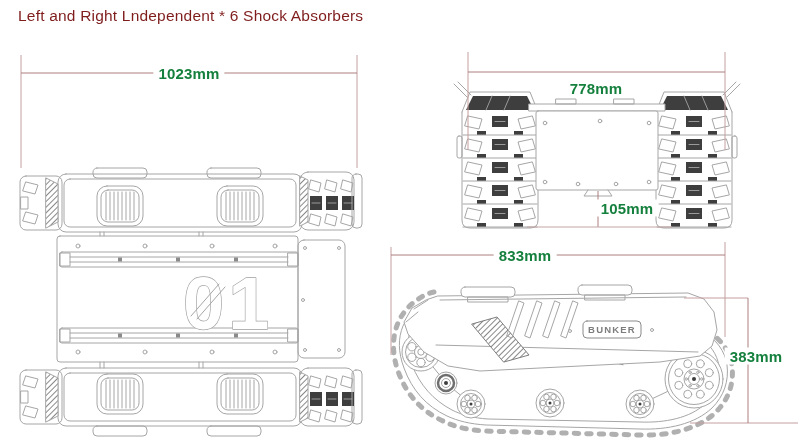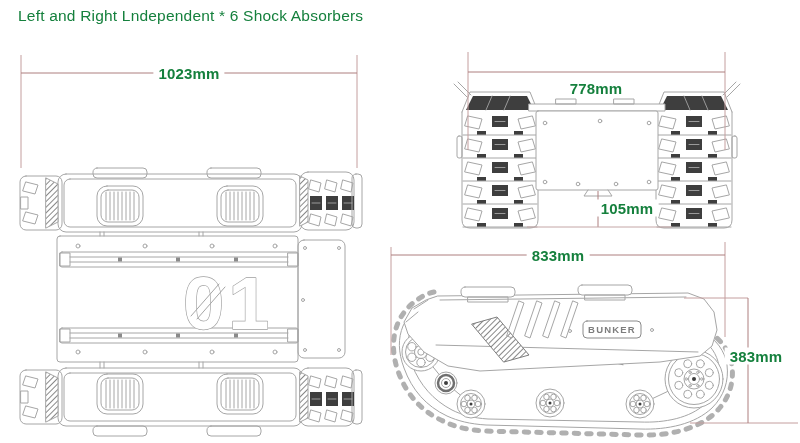--- a/index.html
+++ b/index.html
@@ -3,21 +3,21 @@
 <meta charset="utf-8">
 <style>
   html,body{margin:0;padding:0;}
   body{
     width:800px;height:443px;position:relative;overflow:hidden;
     background:#ffffff;
     font-family:"Liberation Sans", sans-serif;
   }
   .title{
     position:absolute;left:18px;top:7px;
-    font-size:15.5px;font-weight:500;color:#15803d;letter-spacing:.2px;
+    font-size:15.5px;font-weight:500;color:#7f1d1d;letter-spacing:.2px;
   }
   .drawing{position:absolute;left:0;top:0;}
   .dim-label{
     position:absolute;transform:translate(-50%,-50%);
     background:#ffffff;padding:0 5px;white-space:nowrap;
     font-size:15px;font-weight:600;color:#15803d;letter-spacing:.2px;
   }
   svg text{font-family:"Liberation Sans", sans-serif;}
 </style>
 </head>
@@ -296,14 +296,14 @@
       <line x1="684" y1="298" x2="748" y2="298" stroke="#c49e9e"></line>
       <line x1="690" y1="423" x2="798" y2="423" stroke="#c49e9e"></line>
       <line x1="748" y1="298" x2="748" y2="423"></line>
     </g>
   </g>
 </svg>
 
 <div class="dim-label" style="left:189px;top:73px">1023mm</div>
 <div class="dim-label" style="left:596px;top:88px">778mm</div>
 <div class="dim-label" style="left:627px;top:208px">105mm</div>
-<div class="dim-label" style="left:558px;top:255px">833mm</div>
+<div class="dim-label" style="left:525px;top:255px">833mm</div>
 <div class="dim-label" style="left:756px;top:356px">383mm</div>
 
 </body></html>

